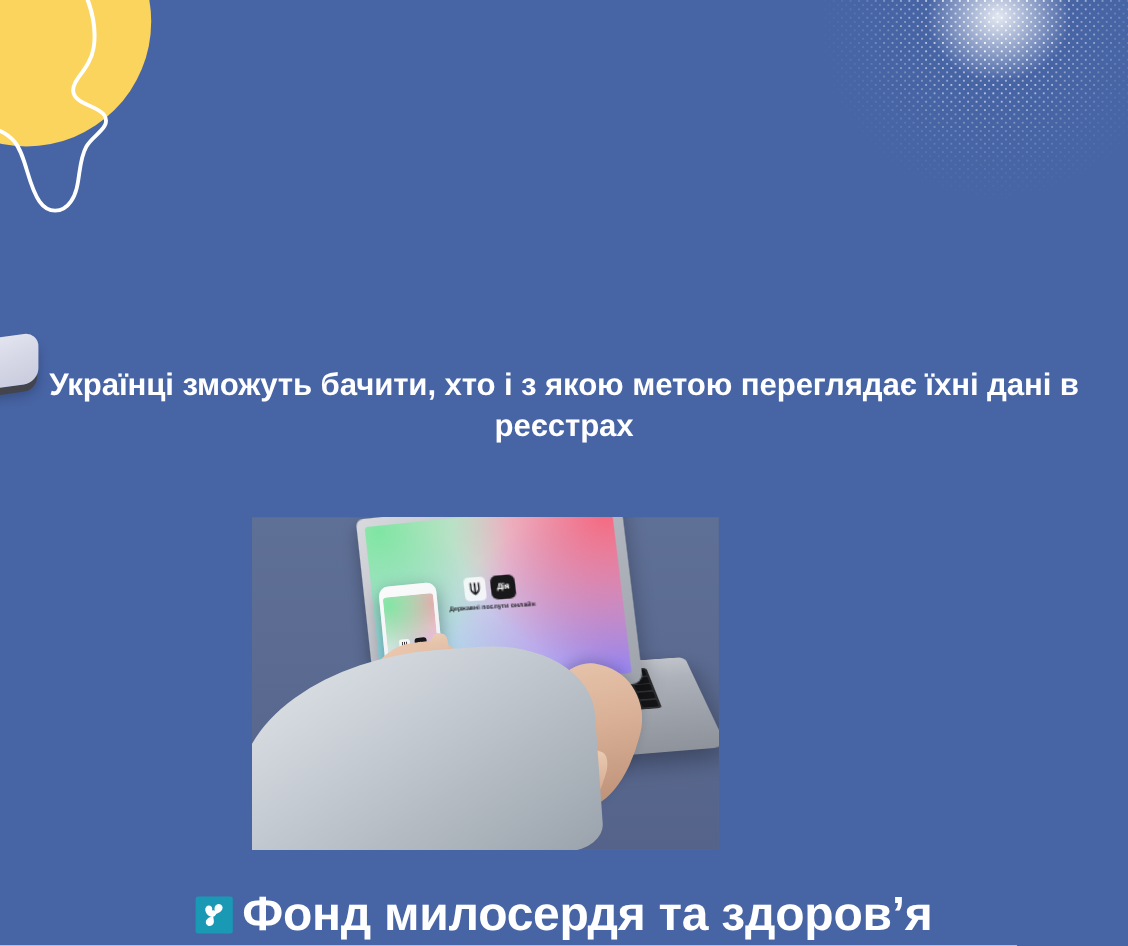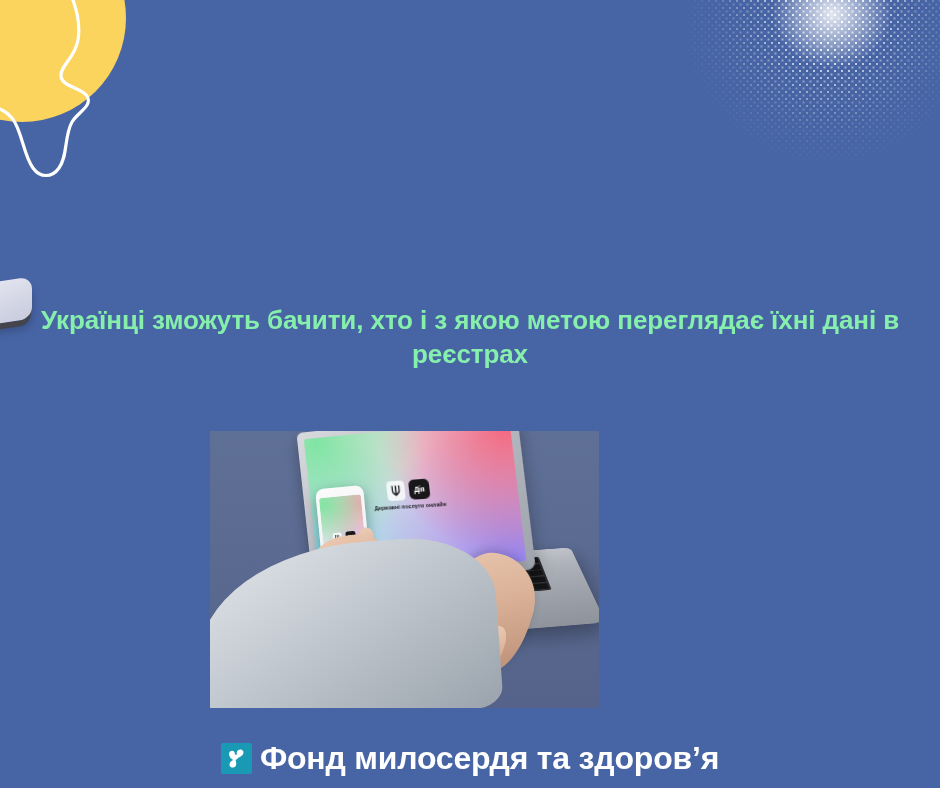--- a/index.html
+++ b/index.html
@@ -82,21 +82,21 @@
     transform: skewY(-8deg);
   }
 
   
   .headline {
     position: absolute;
     left: 26px;
     top: 303px;
     width: 888px;
     text-align: center;
-    color: #86efac;
+    color: #ffffff;
     font-size: 26px;
     font-weight: bold;
     line-height: 1.32;
     letter-spacing: -0.1px;
   }
 
   
   .photo {
     position: absolute;
     left: 210px;
@@ -324,21 +324,21 @@
     height: 31px;
     background: #1a99b5;
     border-radius: 2px;
     display: flex;
     align-items: center;
     justify-content: center;
     flex: none;
   }
   .fund-name {
     color: #ffffff;
-    font-size: 32px;
+    font-size: 40px;
     font-weight: bold;
     line-height: 1;
     white-space: nowrap;
     letter-spacing: -0.2px;
   }
   .footer-sub {
     position: absolute;
     left: 0;
     top: 783px;
     width: 940px;

